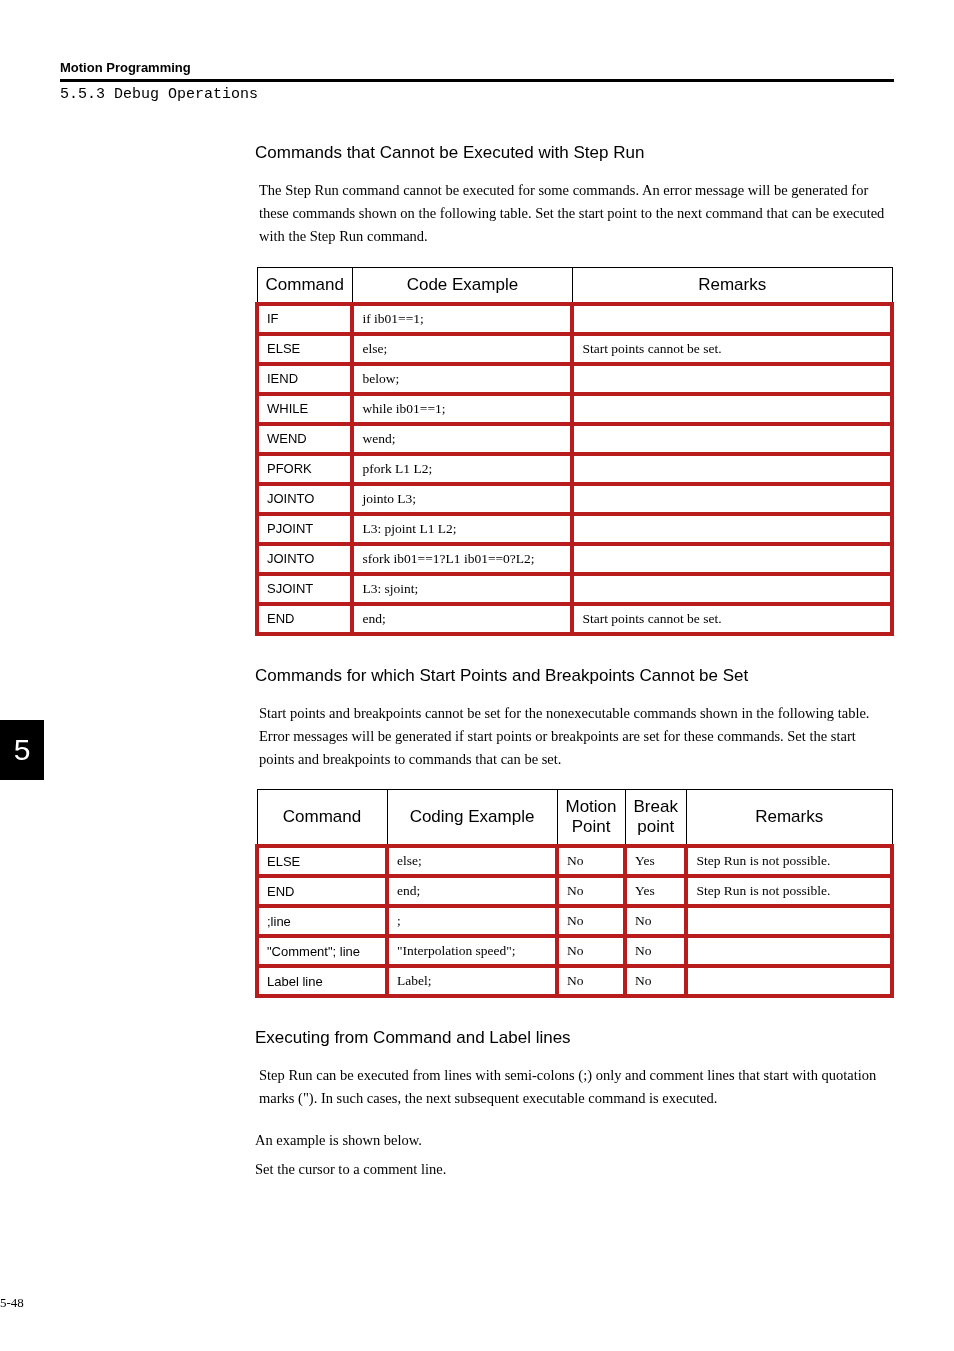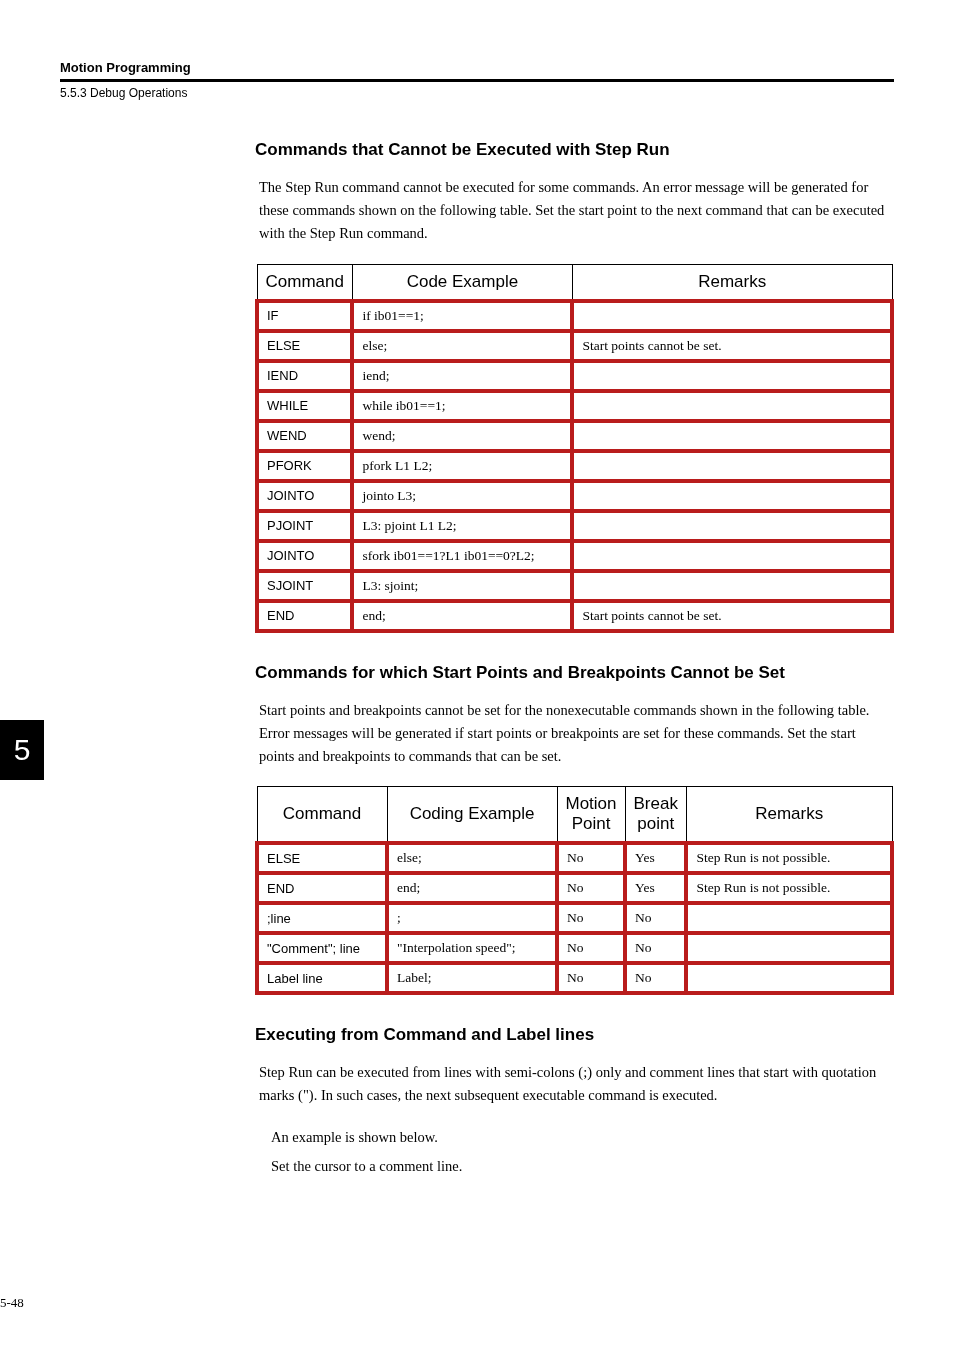--- a/index.html
+++ b/index.html
@@ -21,43 +21,43 @@
     font-size: 13px;
     margin-bottom: 2px;
     font-weight: bold;
   }
   .hr-thick {
     border: none;
     border-top: 3px solid #000;
     margin: 4px 0 4px 0;
   }
   .section-num {
-    font-family: Liberation Sans, sans-serif;
-    font-size: 12px;
+    font-family: Liberation Mono, monospace;
+    font-size: 15px;
     margin-bottom: 40px;
   }
   .content {
     margin-left: 195px;
     margin-right: 0px;
   }
   h3.section-heading {
     font-family: Arial, Helvetica, sans-serif;
     font-size: 17px;
-    font-weight: bold;
+    font-weight: normal;
     margin: 30px 0 16px 0;
   }
   p.body-text {
     font-size: 14.5px;
     line-height: 1.6;
     margin: 0 0 18px 4px;
   }
   p.body-text-tight {
     font-size: 14.5px;
     line-height: 1.6;
-    margin: 0 0 6px 16px;
+    margin: 0 0 6px 0;
   }
   table {
     width: 100%;
     border-collapse: collapse;
     font-size: 13.5px;
   }
   table th {
     font-family: Arial, Helvetica, sans-serif;
     font-weight: normal;
     font-size: 17px;
@@ -141,21 +141,21 @@
           <td>if ib01==1;</td>
           <td></td>
         </tr>
         <tr>
           <td class="col-cmd">ELSE</td>
           <td>else;</td>
           <td>Start points cannot be set.</td>
         </tr>
         <tr>
           <td class="col-cmd">IEND</td>
-          <td>iend;</td>
+          <td>below;</td>
           <td></td>
         </tr>
         <tr>
           <td class="col-cmd">WHILE</td>
           <td>while ib01==1;</td>
           <td></td>
         </tr>
         <tr>
           <td class="col-cmd">WEND</td>
           <td>wend;</td>

